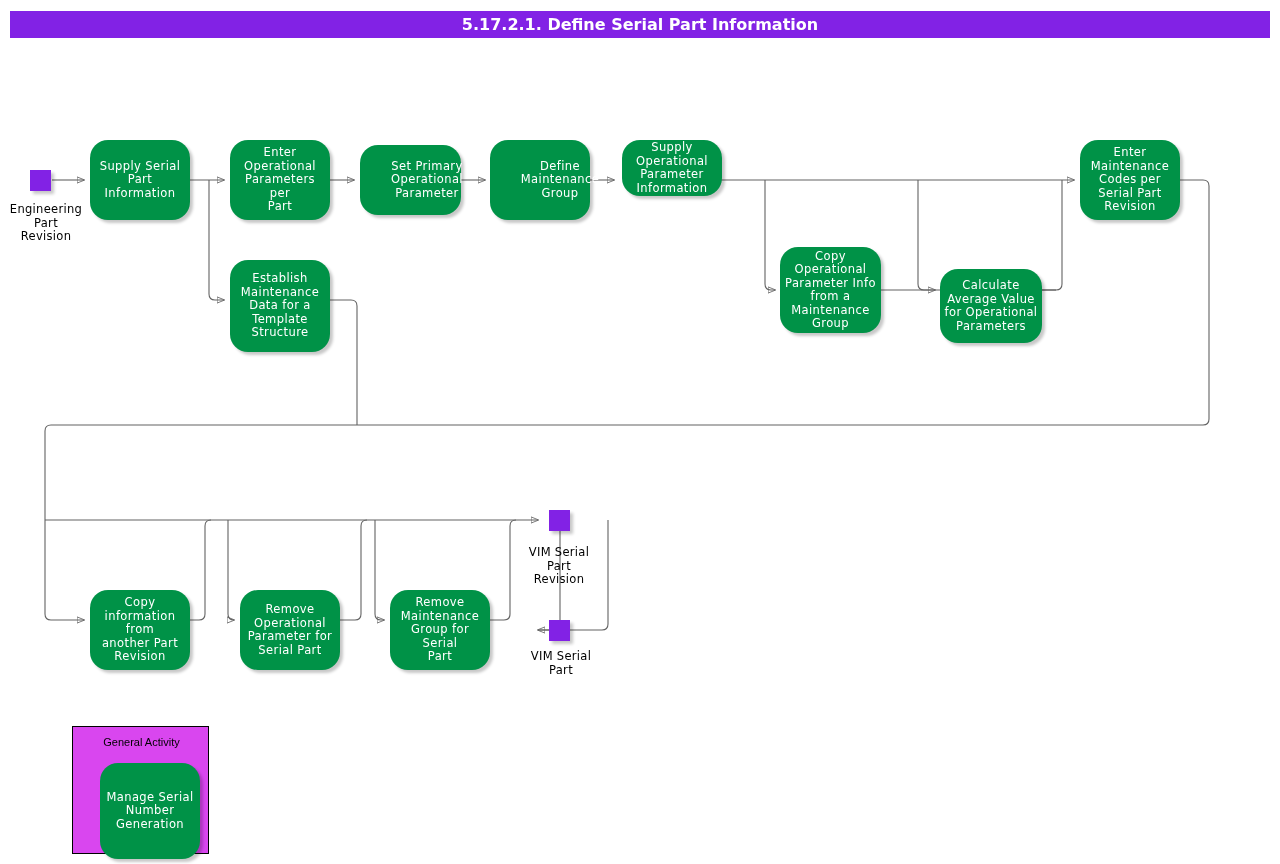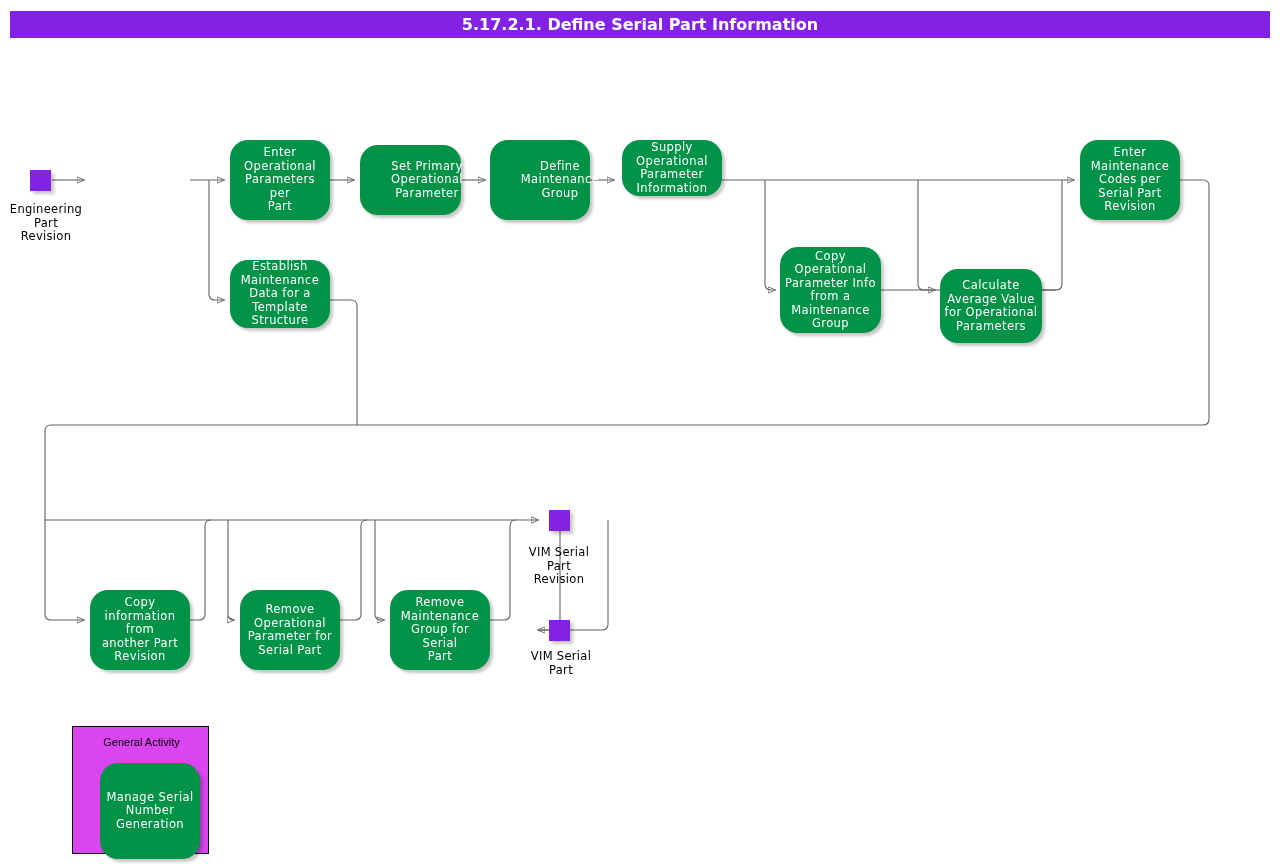--- a/index.html
+++ b/index.html
@@ -166,20 +166,24 @@
     <path d="M 375 520 L 375 614 Q 375 620 381 620 L 384 620" marker-end="url(#arrow)"></path>
 
     <path d="M 490 620 L 504 620 Q 510 620 510 614 L 510 526 Q 510 520 516 520"></path>
   </svg>
 
   <div class="marker" style="left:30px; top:170px;"></div>
   <div class="marker-label" style="left:-4px; top:203px; width:100px;">Engineering
 Part
 Revision</div>
 
+  <div class="node" style="left:90px; top:140px; width:100px; height:80px;">
+    <span class="node-label">Supply Serial
+Part Information</span>
+  </div>
 
   <div class="node" style="left:230px; top:140px; width:100px; height:80px;">
     <span class="node-label">Enter
 Operational
 Parameters per
 Part</span>
   </div>
 
   <div class="node" style="left:360px; top:145px; width:101px; height:70px;padding-left:37px;">
     <span class="node-label">Set Primary
@@ -201,21 +205,21 @@
   </div>
 
   <div class="node" style="left:1080px; top:140px; width:100px; height:80px;">
     <span class="node-label">Enter
 Maintenance
 Codes per
 Serial Part
 Revision</span>
   </div>
 
-  <div class="node" style="left:230px; top:260px; width:100px; height:68px;">
+  <div class="node" style="left:230px; top:260px; width:100px; height:92px;">
     <span class="node-label">Establish
 Maintenance
 Data for a
 Template
 Structure</span>
   </div>
 
   <div class="node" style="left:780px; top:247px; width:101px; height:86px;">
     <span class="node-label">Copy
 Operational

